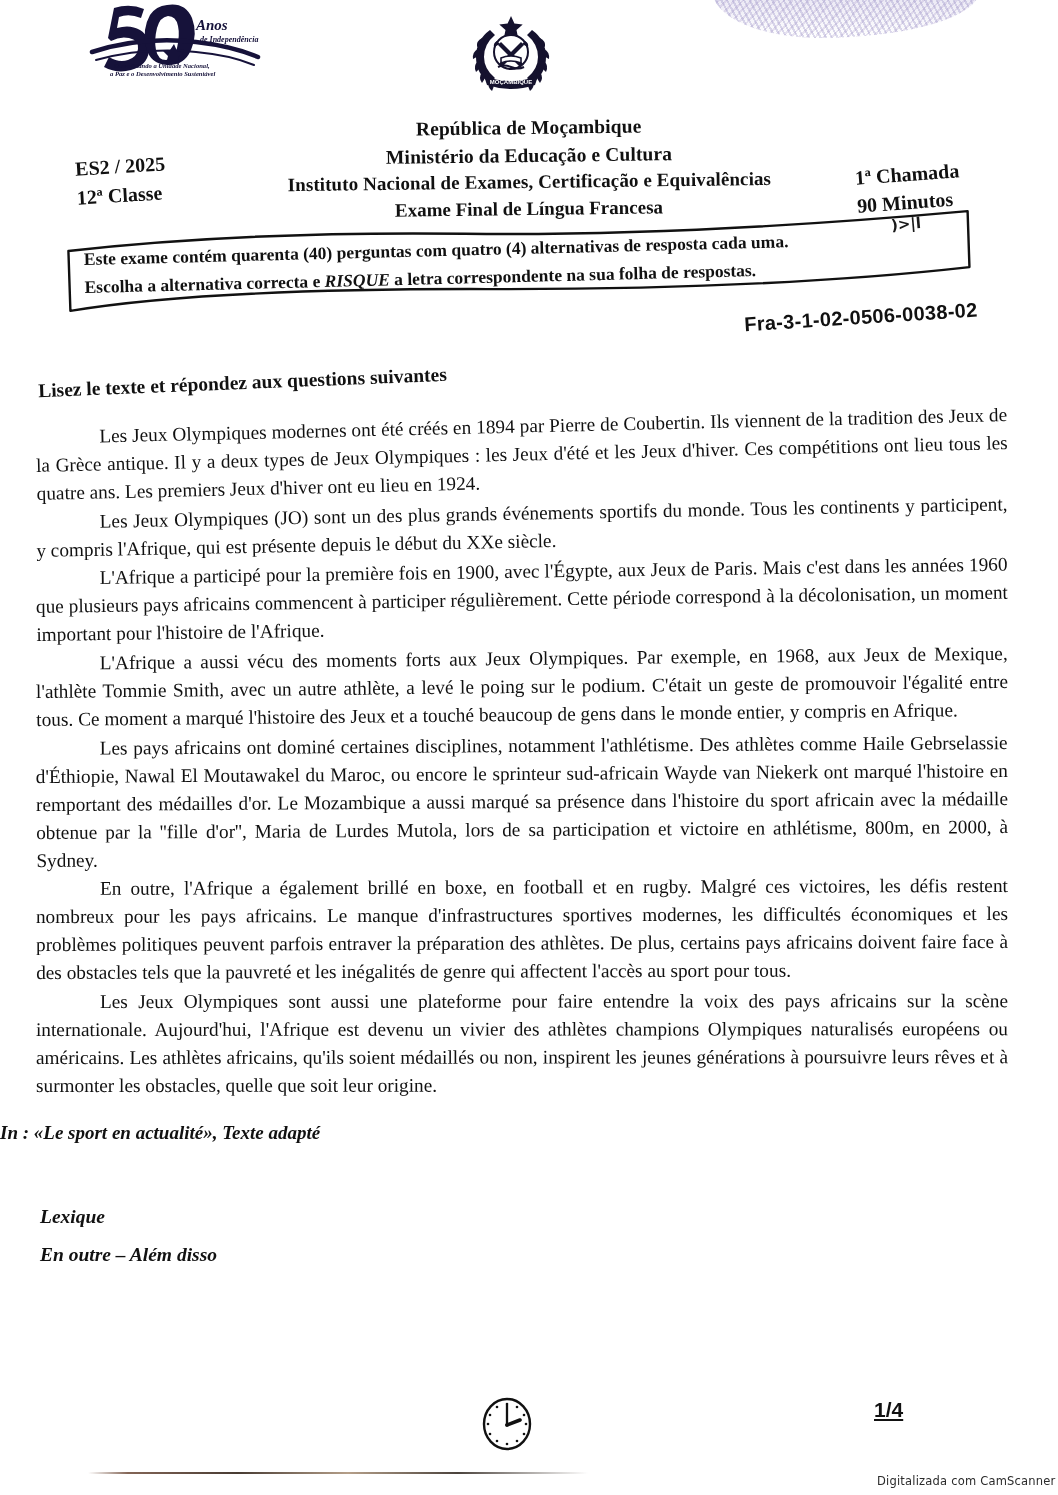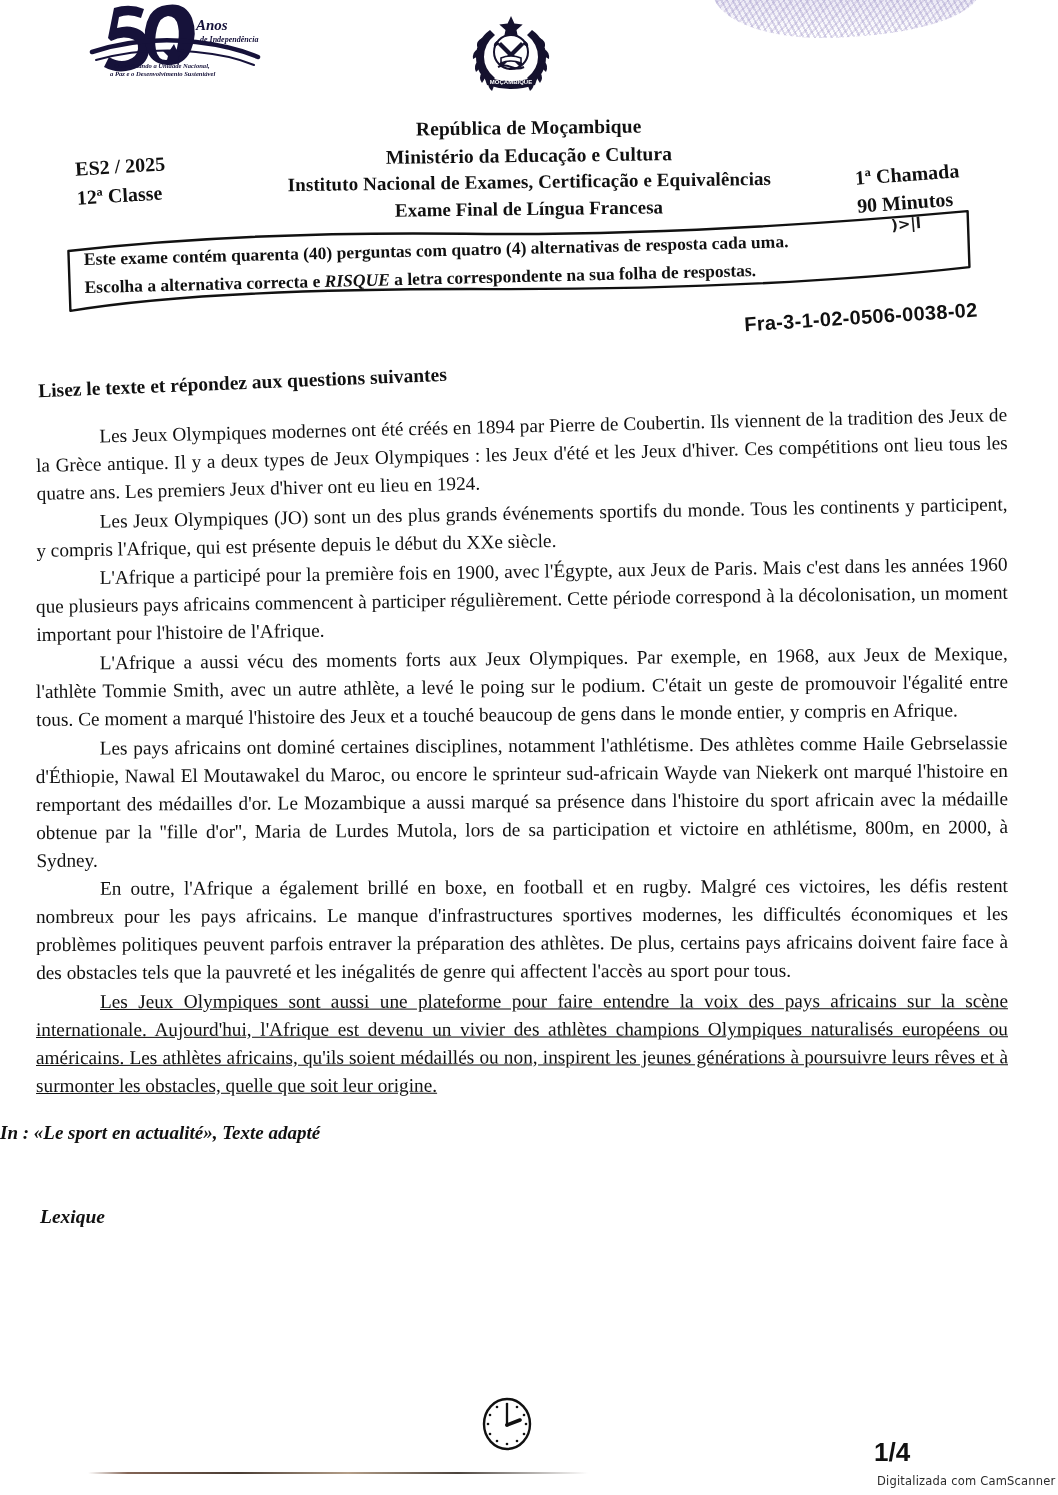--- a/index.html
+++ b/index.html
@@ -188,21 +188,21 @@
     margin: 0 0 1px 0;
     text-indent: 64px;
   }
   
   .article p.s1 { transform: rotate(-1.35deg); transform-origin: left center; }
   .article p.s2 { transform: rotate(-1.1deg);  transform-origin: left center; }
   .article p.s3 { transform: rotate(-0.85deg); transform-origin: left center; }
   .article p.s4 { transform: rotate(-0.6deg);  transform-origin: left center; }
   .article p.s5 { transform: rotate(-0.35deg); transform-origin: left center; }
   .article p.s6 { transform: rotate(-0.18deg); transform-origin: left center; }
-  .article p.s7 { transform: rotate(-0.05deg); transform-origin: left center; text-decoration: underline; }
+  .article p.s7 { transform: rotate(-0.05deg); transform-origin: left center; }
 
   .source-line {
     position: absolute;
     left: 0;
     top: 1122px;
     width: 1014px;
     font-style: italic;
     font-weight: bold;
     font-size: 19px;
   }
@@ -222,24 +222,25 @@
   .clock-icon {
     position: absolute;
     left: 480px;
     top: 1396px;
     width: 54px;
     height: 56px;
   }
   .page-num {
     position: absolute;
     left: 874px;
-    top: 1437px;
+    top: 1398px;
     font-family: "Liberation Sans", sans-serif;
     font-weight: bold;
-    font-size: 26px;
+    font-size: 21px;
+    text-decoration: underline;
   }
   .camscanner {
     position: absolute;
     left: 877px;
     top: 1474px;
     font-family: "DejaVu Sans", sans-serif;
     font-size: 11.5px;
     color: #2b2b2b;
     letter-spacing: .2px;
   }
@@ -360,20 +361,21 @@
     <p class="s4">L'Afrique a aussi vécu des moments forts aux Jeux Olympiques. Par exemple, en 1968, aux Jeux de Mexique, l'athlète Tommie Smith, avec un autre athlète, a levé le poing sur le podium. C'était un geste de promouvoir l'égalité entre tous. Ce moment a marqué l'histoire des Jeux et a touché beaucoup de gens dans le monde entier, y compris en Afrique.</p>
     <p class="s5">Les pays africains ont dominé certaines disciplines, notamment l'athlétisme. Des athlètes comme Haile Gebrselassie d'Éthiopie, Nawal El Moutawakel du Maroc, ou encore le sprinteur sud-africain Wayde van Niekerk ont marqué l'histoire en remportant des médailles d'or. Le Mozambique a aussi marqué sa présence dans l'histoire du sport africain avec la médaille obtenue par la ''fille d'or'', Maria de Lurdes Mutola, lors de sa participation et victoire en athlétisme, 800m, en 2000, à Sydney.</p>
     <p class="s6">En outre, l'Afrique a également brillé en boxe, en football et en rugby. Malgré ces victoires, les défis restent nombreux pour les pays africains. Le manque d'infrastructures sportives modernes, les difficultés économiques et les problèmes politiques peuvent parfois entraver la préparation des athlètes. De plus, certains pays africains doivent faire face à des obstacles tels que la pauvreté et les inégalités de genre qui affectent l'accès au sport pour tous.</p>
     <p class="s7">Les Jeux Olympiques sont aussi une plateforme pour faire entendre la voix des pays africains sur la scène internationale. Aujourd'hui, l'Afrique est devenu un vivier des athlètes champions Olympiques naturalisés européens ou américains. Les athlètes africains, qu'ils soient médaillés ou non, inspirent les jeunes générations à poursuivre leurs rêves et à surmonter les obstacles, quelle que soit leur origine.</p>
   </div>
 
   <div class="source-line">In : «Le sport en actualité», Texte adapté</div>
 
   <div class="lexique">
     <div>Lexique</div>
+    <div>En outre – Além disso</div>
   </div>
 
   <div class="clock-icon">
     <svg viewBox="0 0 54 56" width="54" height="56" aria-hidden="true">
       <ellipse cx="27" cy="28" rx="23" ry="25" fill="none" stroke="#111" stroke-width="2.4"></ellipse>
       <g fill="#111">
         <circle cx="27" cy="8" r="1.3"></circle>
         <circle cx="37" cy="11" r="1.3"></circle>
         <circle cx="44" cy="19" r="1.3"></circle>
         <circle cx="46" cy="28" r="1.3"></circle>

